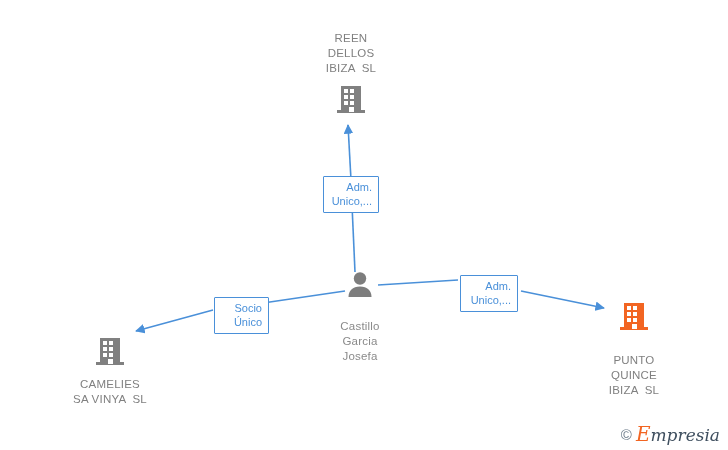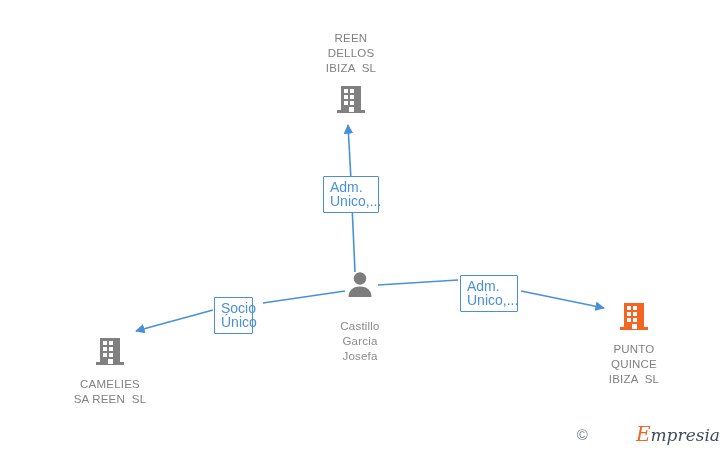--- a/index.html
+++ b/index.html
@@ -43,23 +43,23 @@
   .node-label.person {
     color: #8a8a8a;
   }
   .edge-label {
     position: absolute;
     box-sizing: border-box;
     border: 1px solid #4a90d9;
     border-radius: 1px;
     background: #ffffff;
     color: #4a90d9;
-    font-size: 14px;
+    font-size: 11px;
     line-height: 14px;
-    text-align: left;
+    text-align: right;
     padding: 3px 6px 4px 6px;
     white-space: pre;
   }
   #watermark {
     position: absolute;
     right: 8px;
     bottom: 6px;
     display: flex;
     align-items: center;
     gap: 4px;
@@ -68,21 +68,20 @@
     font-size: 15px;
     color: #6e7d8c;
     line-height: 1;
   }
   #watermark .brand {
     font-family: "DejaVu Serif", serif;
     font-size: 17px;
     font-style: italic;
     line-height: 1;
     color: #3f4f5f;
-    margin-left: 44px;
   }
   #watermark .brand .cap {
     color: #f26522;
     font-size: 20px;
   }
 </style>
 </head>
 <body>
 
 <div id="canvas">
@@ -153,50 +152,50 @@
           <rect x="16" y="7" width="4" height="4"></rect>
           <rect x="10" y="13" width="4" height="4"></rect>
           <rect x="16" y="13" width="4" height="4"></rect>
           <rect x="10" y="19" width="4" height="4"></rect>
           <rect x="16" y="19" width="4" height="4"></rect>
           <rect x="15" y="25" width="5" height="5"></rect>
         </g>
       </svg>
     </span>
     <div class="node-label" style="margin-top:5px;">CAMELIES
-SA REEN  SL</div>
+SA VINYA  SL</div>
   </div>
 
   <div class="node" style="left:570px; top:299px; width:128px;">
     <span class="node-icon">
       <svg width="34" height="34" viewBox="0 0 34 34" xmlns="http://www.w3.org/2000/svg">
         <g fill="#f26522">
           <rect x="7" y="4" width="20" height="26"></rect>
           <rect x="3" y="28" width="28" height="3"></rect>
         </g>
         <g fill="#ffffff">
           <rect x="10" y="7" width="4" height="4"></rect>
           <rect x="16" y="7" width="4" height="4"></rect>
           <rect x="10" y="13" width="4" height="4"></rect>
           <rect x="16" y="13" width="4" height="4"></rect>
           <rect x="10" y="19" width="4" height="4"></rect>
           <rect x="16" y="19" width="4" height="4"></rect>
           <rect x="15" y="25" width="5" height="5"></rect>
         </g>
       </svg>
     </span>
-    <div class="node-label" style="margin-top:5px;">PUNTO
+    <div class="node-label" style="margin-top:16px;">PUNTO
 QUINCE
 IBIZA  SL</div>
   </div>
 
   <div class="edge-label" style="left:323px; top:176px; width:56px;">Adm.
 Unico,...</div>
 
-  <div class="edge-label" style="left:214px; top:297px; width:39px;">Socio
+  <div class="edge-label" style="left:214px; top:297px; width:55px;">Socio
 Único</div>
 
   <div class="edge-label" style="left:460px; top:275px; width:58px;">Adm.
 Unico,...</div>
 
   <div id="watermark">
     <span class="copy">©</span>
     <span class="brand"><span class="cap">E</span><span>mpresia</span></span>
   </div>
 

